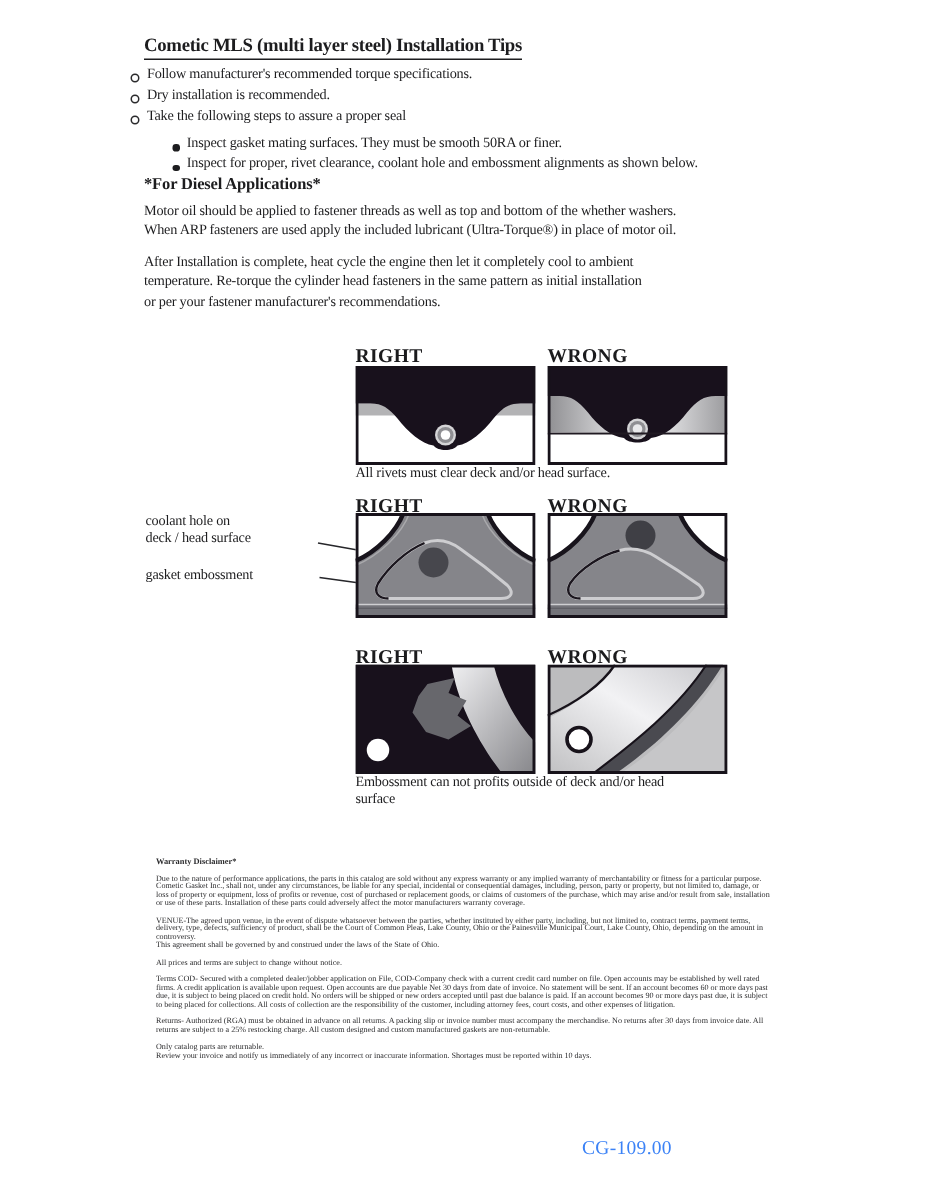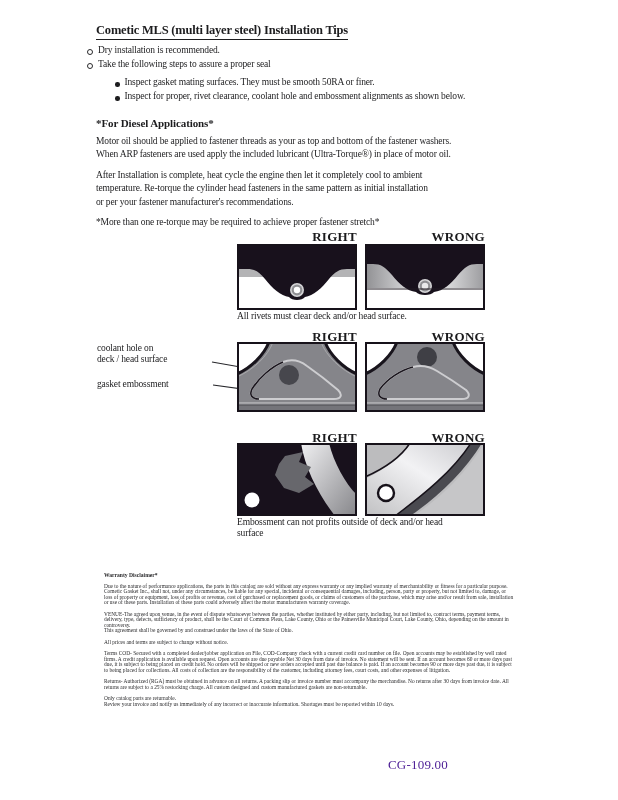--- a/index.html
+++ b/index.html
@@ -14,76 +14,77 @@
   .b-row.sub{padding-left:28px;align-items:flex-end;}
   .mk{flex:0 0 auto;margin:4px 5px 0 0;width:4px;height:4px;border-radius:50%;}
   .mk.open{border:1px solid #2a2a2c;}
   .mk.filled{background:#1d1d1f;width:4.5px;height:4.5px;}
   
   .diesel{position:absolute;left:96px;top:117px;width:470px;}
   .d-head{font-size:11px;font-weight:bold;margin-bottom:6px;letter-spacing:-0.1px;}
   .d-para{margin:0 0 7px 0;}
   .d-para div{font-size:9.5px;line-height:13.4px;letter-spacing:-0.15px;white-space:nowrap;}
   
-  .dlabel{position:absolute;width:120px;text-align:right;font-size:13px;font-weight:600;
+  .dlabel{position:absolute;width:120px;text-align:left;font-size:13px;font-weight:600;
           letter-spacing:0.3px;color:#1b1b1d;}
   .panel{position:absolute;width:120px;}
   .panel svg{display:block;}
   .caption{position:absolute;font-size:9.5px;letter-spacing:-0.15px;white-space:nowrap;color:#1d1d1f;}
   .caption.wrap{white-space:normal;width:215px;line-height:10.8px;}
   .ann{position:absolute;font-size:9.5px;letter-spacing:-0.15px;line-height:10.5px;
        width:115px;color:#1d1d1f;}
   .leaders{position:absolute;left:205px;top:352px;}
   
   .warranty{position:absolute;left:104px;top:572px;width:410px;color:#2b2b2d;}
   .w-head{font-size:5.6px;font-weight:bold;margin-bottom:5.5px;}
   .w-para{font-size:5.4px;line-height:5.6px;margin-bottom:5.8px;}
   .w-para.tight{margin-bottom:0;}
   
-  .footer-code{position:absolute;left:388px;top:757px;font-size:13px;letter-spacing:0.2px;color:#4c1d95;}
+  .footer-code{position:absolute;left:388px;top:757px;font-size:13px;letter-spacing:0.2px;color:#3b82f6;}
 </style>
 </head>
 <body>
 
 <div class="page">
 
   <div class="title">Cometic MLS (multi layer steel) Installation Tips</div>
 
   <div class="bullets">
     <div class="b-row">
       <span class="mk open"></span>
+      <span>Follow manufacturer's recommended torque specifications.</span>
+    </div>
+    <div class="b-row">
+      <span class="mk open"></span>
       <span>Dry installation is recommended.</span>
     </div>
     <div class="b-row">
       <span class="mk open"></span>
       <span>Take the following steps to assure a proper seal</span>
     </div>
     <div class="b-row sub">
       <span class="mk filled"></span>
       <span>Inspect gasket mating surfaces.  They must be smooth 50RA or finer.</span>
     </div>
     <div class="b-row sub">
       <span class="mk filled"></span>
       <span>Inspect for proper, rivet clearance, coolant hole and embossment alignments as shown below.</span>
     </div>
   </div>
 
   <div class="diesel">
     <div class="d-head">*For Diesel Applications*</div>
     <div class="d-para">
-      <div>Motor oil should be applied to fastener threads as your as top and bottom of the fastener washers.</div>
+      <div>Motor oil should be applied to fastener threads as well as top and bottom of the whether washers.</div>
       <div>When ARP fasteners are used apply the included lubricant (Ultra-Torque®) in place of motor oil.</div>
     </div>
     <div class="d-para">
       <div>After Installation is complete, heat cycle the engine then let it completely cool to ambient</div>
       <div>temperature. Re-torque the cylinder head fasteners in the same pattern as initial installation</div>
       <div>or per your fastener manufacturer's recommendations.</div>
-    </div>
-    <div class="d-para">
-      <div>*More than one re-torque may be required to achieve proper fastener stretch*</div>
     </div>
   </div>
 
   <div class="dlabel" style="left:237px;top:229px">RIGHT</div>
   <div class="dlabel" style="left:365px;top:229px">WRONG</div>
 
   <div class="panel" style="left:237px;top:244px">
     <svg width="120" height="66" viewBox="0 0 120 66">
       <rect width="120" height="66" fill="#ffffff"></rect>
       <rect x="0" y="25" width="120" height="8" fill="#b3b3b5"></rect>

